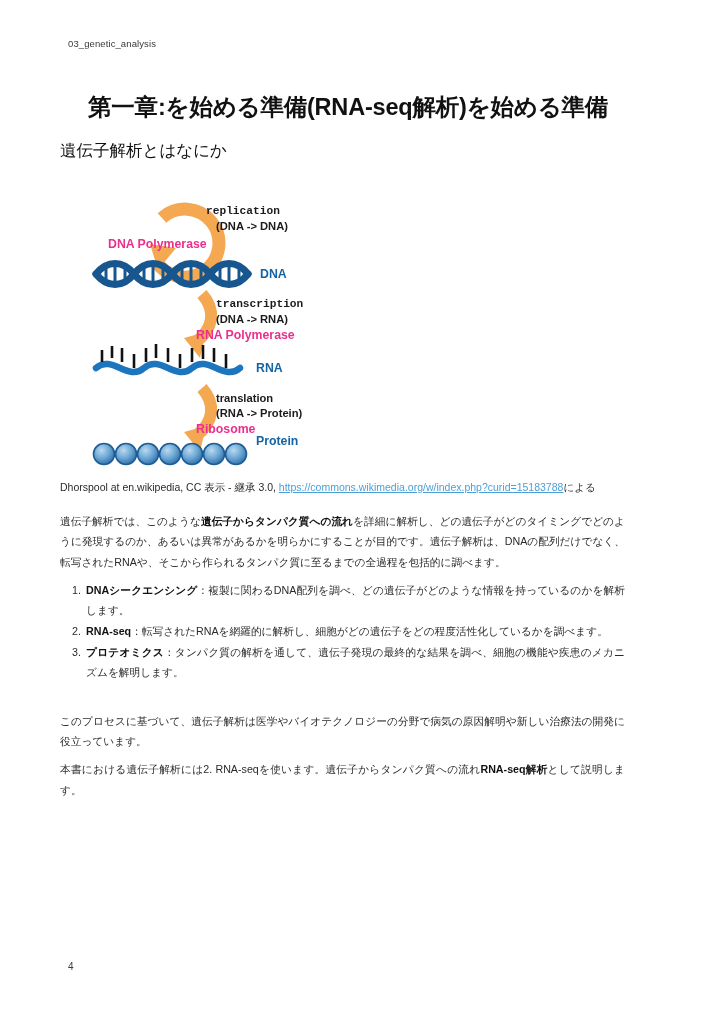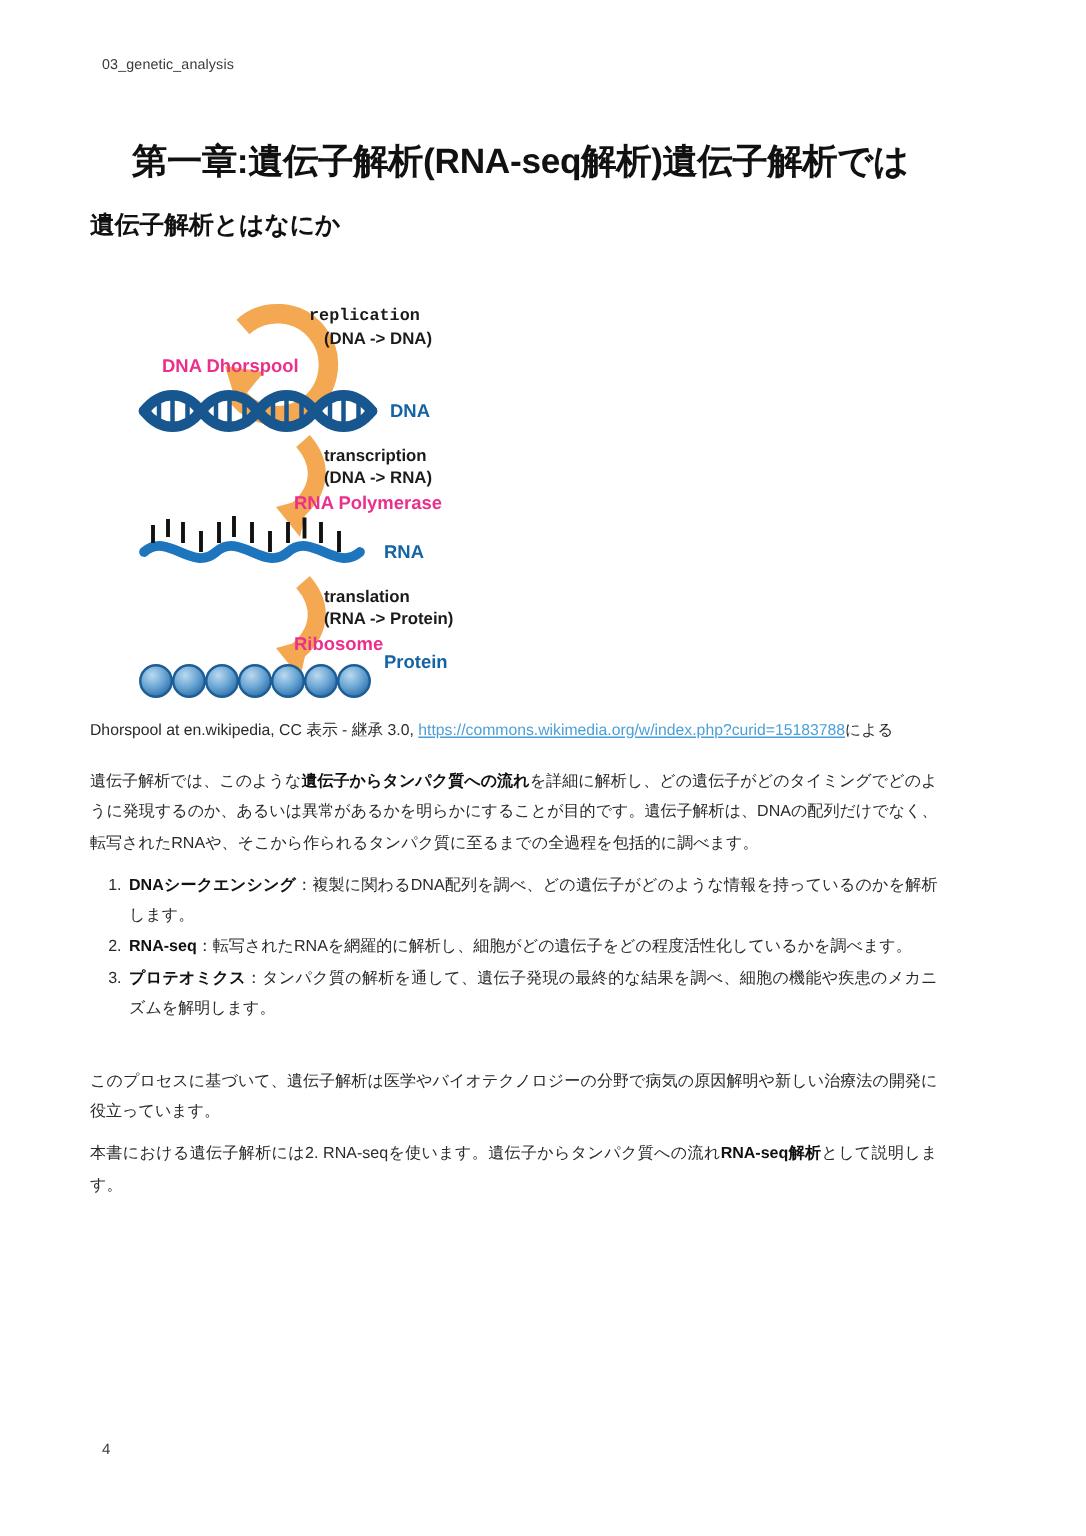--- a/index.html
+++ b/index.html
@@ -44,21 +44,21 @@
     font-weight: bold;
     line-height: 1.30;
     margin: 0 0 16px 0;
     letter-spacing: -0.2px;
     color: #111111;
     text-indent: 28px;
   }
 
   h2.section-title {
     font-size: 16.5px;
-    font-weight: bold;
+    font-weight: normal;
     line-height: 1.4;
     margin: 16px 0 14px 0;
     color: #111111;
   }
 
   p.body-text {
     font-size: 10.7px;
     line-height: 1.90;
     margin: 0 0 8px 0;
     color: #2a2a2a;
@@ -130,21 +130,21 @@
 </style>
 </head>
 <body>
 
 <div class="page">
 
   <div class="running-header">03_genetic_analysis</div>
 
   <div class="content">
 
-    <h1 class="chapter-title">第一章:遺伝子解析(RNA-seq解析)遺伝子解析では</h1>
+    <h1 class="chapter-title">第一章:を始める準備(RNA-seq解析)を始める準備</h1>
 
     <h2 class="section-title">遺伝子解析とはなにか</h2>
 
 
     <div class="figure">
       <div class="figure-inner">
 
         <svg class="svg-layer" width="300" height="288" viewBox="0 0 300 288">
           <defs>
             <radialGradient id="beadGrad" cx="38%" cy="32%" r="72%">
@@ -217,25 +217,25 @@
             <circle cx="80" cy="272" r="10.5" fill="url(#beadGrad)" stroke="#1d5d96" stroke-width="1.6"></circle>
             <circle cx="102" cy="272" r="10.5" fill="url(#beadGrad)" stroke="#1d5d96" stroke-width="1.6"></circle>
             <circle cx="124" cy="272" r="10.5" fill="url(#beadGrad)" stroke="#1d5d96" stroke-width="1.6"></circle>
             <circle cx="146" cy="272" r="10.5" fill="url(#beadGrad)" stroke="#1d5d96" stroke-width="1.6"></circle>
           </g>
         </svg>
 
         <span class="diagram-label lbl-dark" style="left:116px; top:22px;font-family:Liberation Mono, monospace;">replication</span>
         <span class="diagram-label lbl-dark" style="left:126px; top:37px;">(DNA -&gt; DNA)</span>
 
-        <span class="diagram-label lbl-magenta" style="left:18px; top:55px;">DNA Dhorspool</span>
+        <span class="diagram-label lbl-magenta" style="left:18px; top:55px;">DNA Polymerase</span>
 
         <span class="diagram-label lbl-blue" style="left:170px; top:85px;">DNA</span>
 
-        <span class="diagram-label lbl-dark" style="left:126px; top:115px;">transcription</span>
+        <span class="diagram-label lbl-dark" style="left:126px; top:115px;font-family:Liberation Mono, monospace;">transcription</span>
         <span class="diagram-label lbl-dark" style="left:126px; top:130px;">(DNA -&gt; RNA)</span>
 
         <span class="diagram-label lbl-magenta" style="left:106px; top:146px;">RNA Polymerase</span>
 
         <span class="diagram-label lbl-blue" style="left:166px; top:179px;">RNA</span>
 
         <span class="diagram-label lbl-dark" style="left:126px; top:209px;">translation</span>
         <span class="diagram-label lbl-dark" style="left:126px; top:224px;">(RNA -&gt; Protein)</span>
 
         <span class="diagram-label lbl-magenta" style="left:106px; top:240px;">Ribosome</span>

